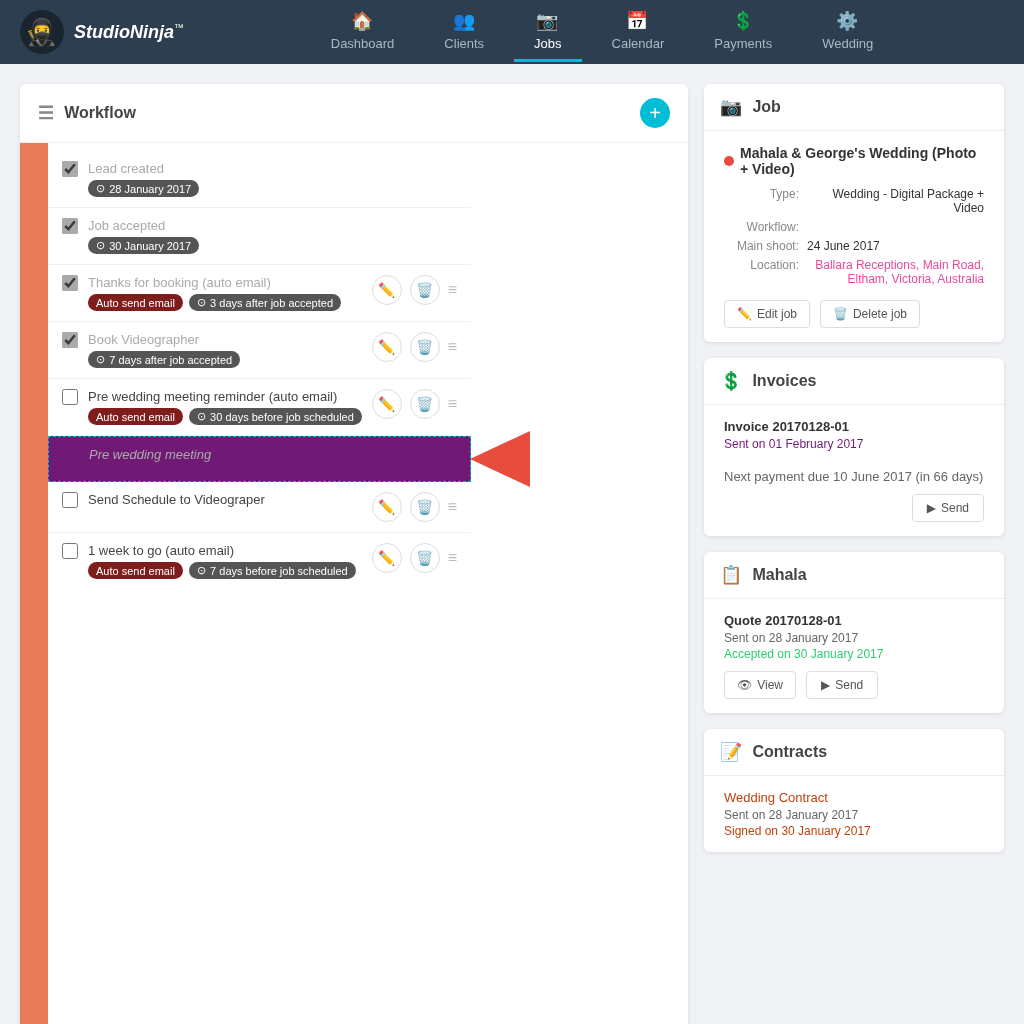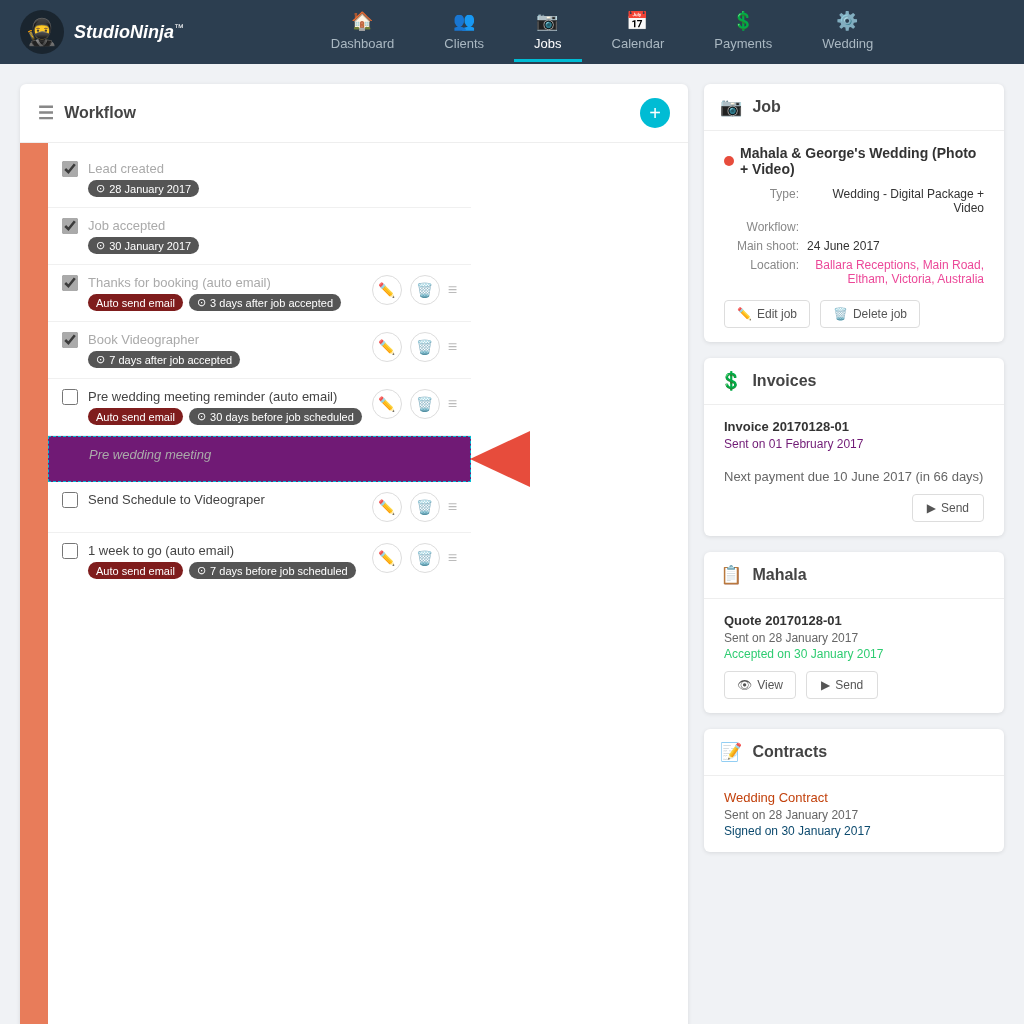--- a/index.html
+++ b/index.html
@@ -310,21 +310,21 @@
       border-radius: 4px;
       background: #fff;
       font-size: 12px;
       color: #555;
       cursor: pointer;
     }
 
     
     .contract-number { font-weight: 400; font-size: 13px; color: #c2410c; }
     .contract-sent { font-size: 12px; color: #666; margin-top: 3px; }
-    .contract-signed { font-size: 12px; color: #0c4a6e; margin-top: 2px; }
+    .contract-signed { font-size: 12px; color: #c2410c; margin-top: 2px; }
 
     .wf-item.drop-target {
       background: #701a75;
       border: 1.5px dashed #00bcd4;
       min-height: 46px;
     }
 
     
     .checked-item .wf-item-title { color: #aaa; }
     .checked-item input[type=checkbox] { accent-color: #aaa; }

